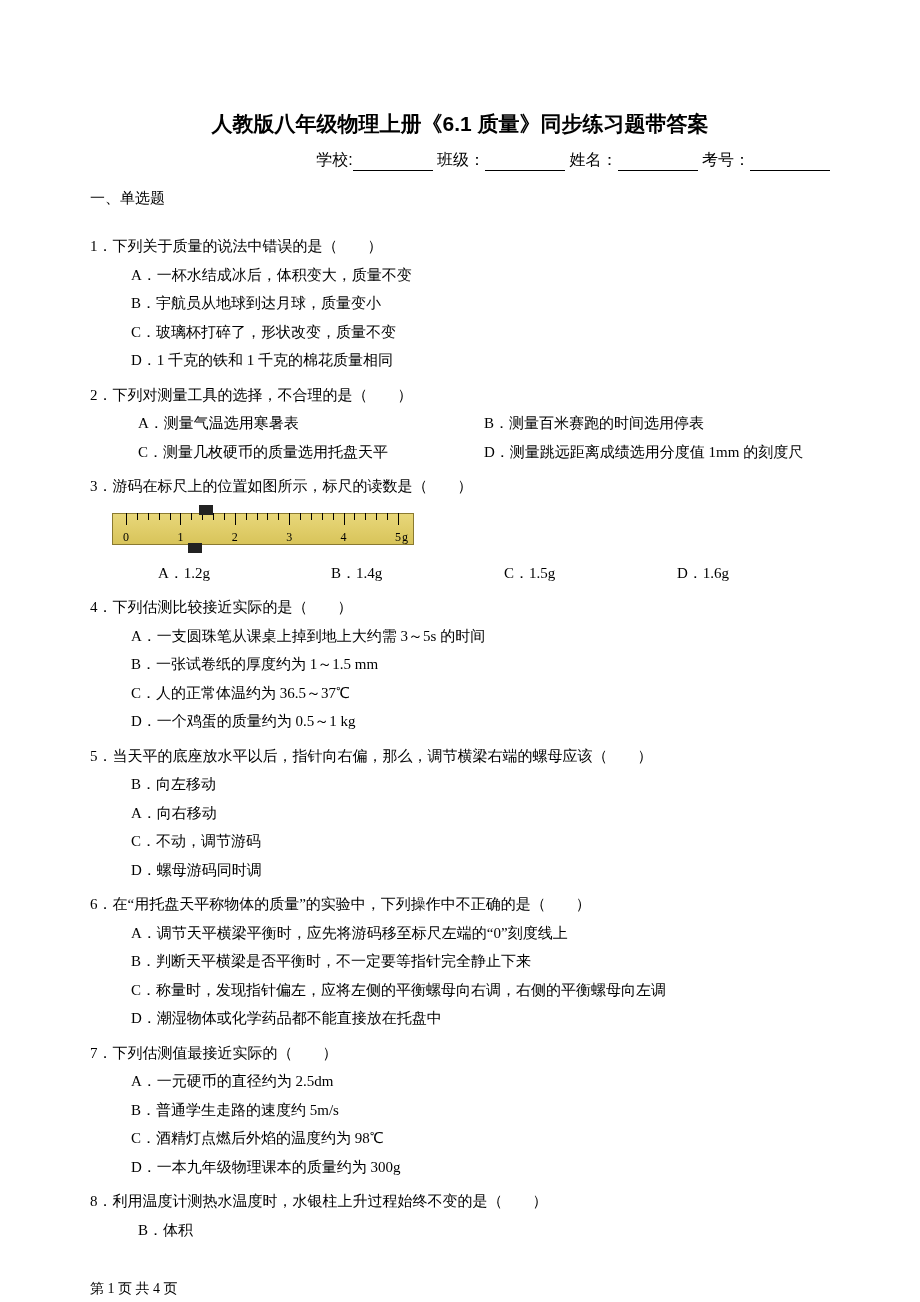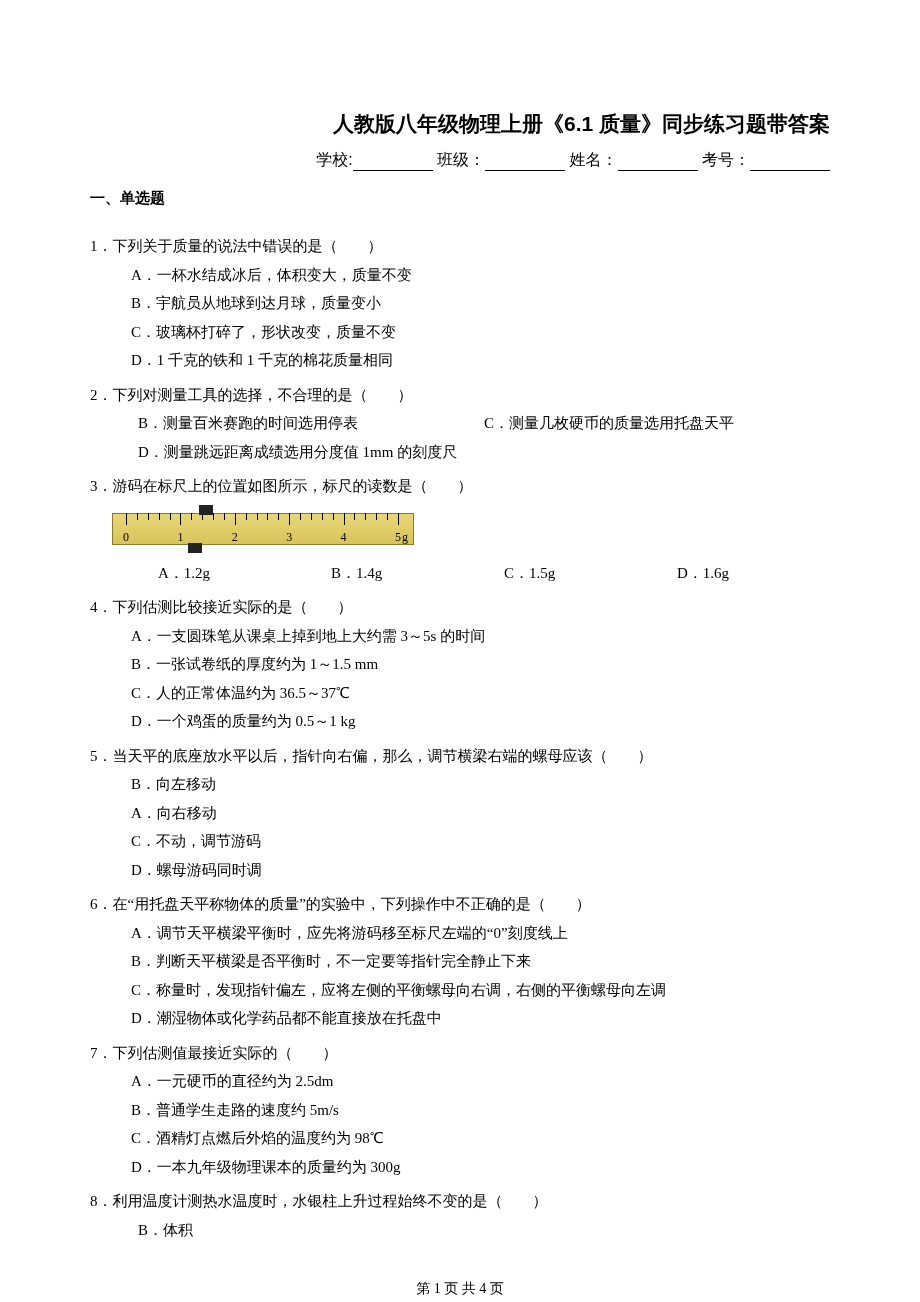--- a/index.html
+++ b/index.html
@@ -12,37 +12,37 @@
     width: 920px;
   }
   .page {
     padding: 110px 90px 40px 90px;
     box-sizing: border-box;
   }
   .title {
     font-family: "SimHei", "黑体", sans-serif;
     font-size: 21px;
     font-weight: bold;
-    text-align: right;
+    text-align: center;
     margin-bottom: 12px;
   }
   .form-line {
     text-align: right;
     font-family: "SimHei", "黑体", sans-serif;
     font-size: 16px;
     margin-bottom: 18px;
   }
   .form-line .blank {
     display: inline-block;
     border-bottom: 1px solid #000;
     width: 80px;
     vertical-align: bottom;
   }
   .section-heading {
-    font-weight: bold;
+    font-weight: normal;
     margin-bottom: 24px;
   }
   .question {
     margin: 6px 0 0 0;
     line-height: 1.9;
   }
   .q-stem {
     display: flex;
   }
   .q-num {
@@ -79,21 +79,20 @@
   }
   .figure-row {
     margin-left: 22px;
     margin-top: 4px;
     margin-bottom: 4px;
   }
   .paren {
     letter-spacing: 0;
   }
   .footer {
-    text-align: center;
     font-size: 14px;
     margin-top: 36px;
   }
   
   .ruler-wrap { position: relative; width: 300px; height: 50px; }
   .ruler-body {
     position: absolute; left: 0; top: 8px; width: 300px; height: 30px;
     background: linear-gradient(#e8d77a, #d8c45a);
     border: 1px solid #8a7a30;
   }
@@ -133,20 +132,21 @@
           <span class="opt">C．玻璃杯打碎了，形状改变，质量不变</span>
           <span class="opt">D．1 千克的铁和 1 千克的棉花质量相同</span>
         </div>
       </div>
       <div class="question">
         <div class="q-stem">
           <span class="q-num">2．</span>
           <span class="q-text">下列对测量工具的选择，不合理的是<span class="paren">（　　）</span></span>
         </div>
         <div class="opts-2col">
+          <span class="opt">A．测量气温选用寒暑表</span>
           <span class="opt">B．测量百米赛跑的时间选用停表</span>
           <span class="opt">C．测量几枚硬币的质量选用托盘天平</span>
           <span class="opt">D．测量跳远距离成绩选用分度值 1mm 的刻度尺</span>
         </div>
       </div>
       <div class="question">
         <div class="q-stem">
           <span class="q-num">3．</span>
           <span class="q-text">游码在标尺上的位置如图所示，标尺的读数是<span class="paren">（　　）</span></span>
         </div>

